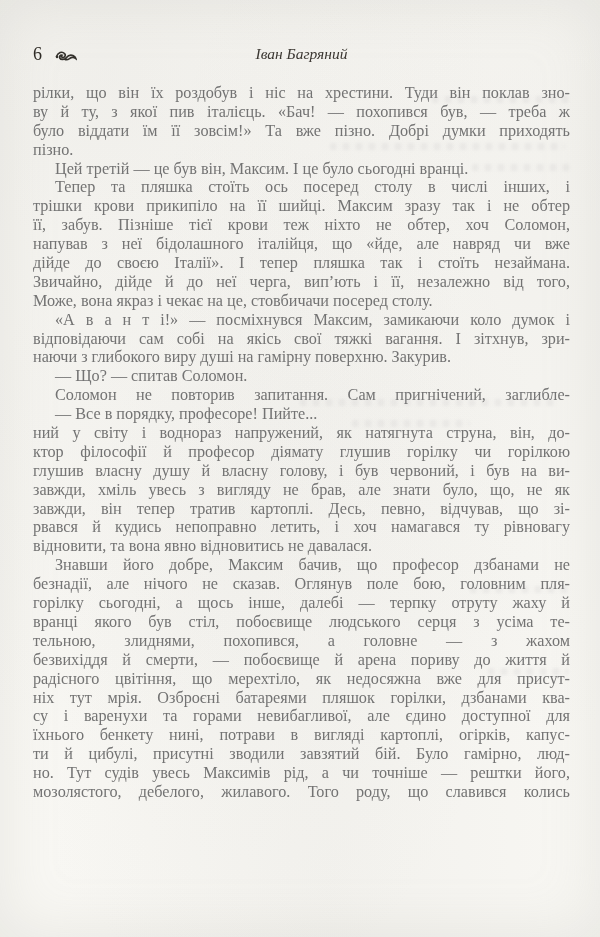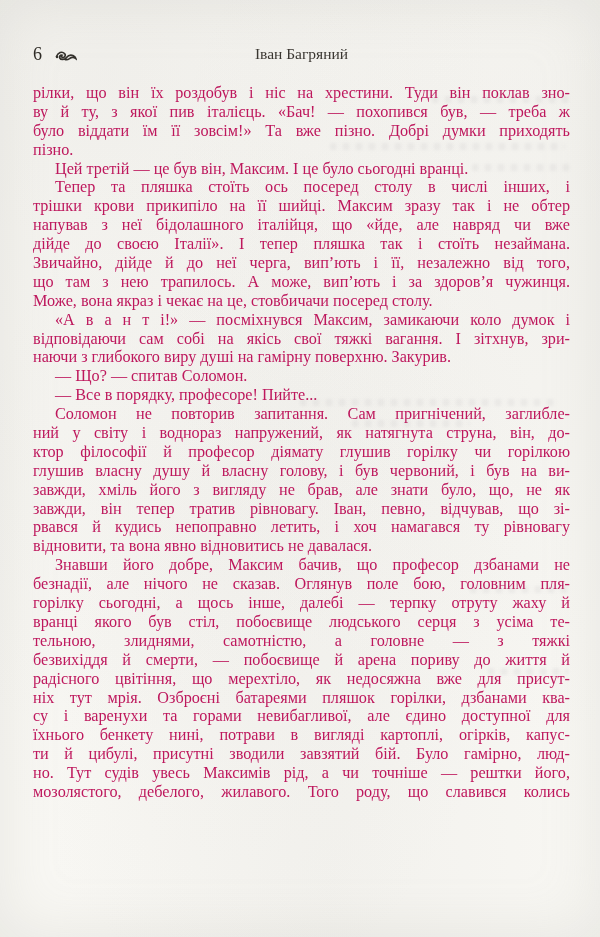--- a/index.html
+++ b/index.html
@@ -52,29 +52,30 @@
     top: 4px;
     width: 22px;
     height: 14px;
   }
   .running-title {
     position: absolute;
     left: 0;
     right: 0;
     top: 1px;
     text-align: center;
+    font-style: italic;
     font-size: 15.5px;
     color: #3a3631;
   }
   .text-block {
     position: absolute;
     top: 84px;
     left: 33px;
     width: 537px;
-    color: #be185d;
+    color: #737373;
     font-size: 16.2px;
   }
   .line {
     height: 18.9px;
     line-height: 18.9px;
     text-align: justify;
     text-align-last: justify;
     overflow: hidden;
     white-space: nowrap;
   }
@@ -118,43 +119,43 @@
   </div>
 
   <div class="text-block">
       <div class="line just">рілки, що він їх роздобув і ніс на хрестини. Туди він поклав зно-</div>
       <div class="line just">ву й ту, з якої пив італієць. «Бач! — похопився був, — треба ж</div>
       <div class="line just">було віддати їм її зовсім!» Та вже пізно. Добрі думки приходять</div>
       <div class="line end">пізно.</div>
       <div class="line end ind">Цей третій — це був він, Максим. І це було сьогодні вранці.</div>
       <div class="line just ind">Тепер та пляшка стоїть ось посеред столу в числі інших, і</div>
       <div class="line just">трішки крови прикипіло на її шийці. Максим зразу так і не обтер</div>
+      <div class="line just">її, забув. Пізніше тієї крови теж ніхто не обтер, хоч Соломон,</div>
       <div class="line just">напував з неї бідолашного італійця, що «йде, але навряд чи вже</div>
       <div class="line just">дійде до своєю Італії». І тепер пляшка так і стоїть незаймана.</div>
       <div class="line just">Звичайно, дійде й до неї черга, вип’ють і її, незалежно від того,</div>
-      <div class="line just">що там з нею трапилось. А може, вип’ють і за здоров’я чужинця.</div>
       <div class="line end">Може, вона якраз і чекає на це, стовбичачи посеред столу.</div>
       <div class="line just ind">«А в а н т і!» — посміхнувся Максим, замикаючи коло думок і</div>
       <div class="line just">відповідаючи сам собі на якісь свої тяжкі вагання. І зітхнув, зри-</div>
       <div class="line end">наючи з глибокого виру душі на гамірну поверхню. Закурив.</div>
       <div class="line end ind">— Що? — спитав Соломон.</div>
+      <div class="line just ind">Соломон не повторив запитання. Сам пригнічений, заглибле-</div>
       <div class="line end ind">— Все в порядку, професоре! Пийте...</div>
-      <div class="line just ind">Соломон не повторив запитання. Сам пригнічений, заглибле-</div>
       <div class="line just">ний у світу і воднораз напружений, як натягнута струна, він, до-</div>
       <div class="line just">ктор філософії й професор діямату глушив горілку чи горілкою</div>
       <div class="line just">глушив власну душу й власну голову, і був червоний, і був на ви-</div>
-      <div class="line just">завжди, хміль його з вигляду не брав, але знати було, що, не як</div>
-      <div class="line just">завжди, він тепер тратив рівновагу. Іван, певно, відчував, що зі-</div>
+      <div class="line just">завжди, хміль увесь з вигляду не брав, але знати було, що, не як</div>
+      <div class="line just">завжди, він тепер тратив картоплі. Десь, певно, відчував, що зі-</div>
       <div class="line just">рвався й кудись непоправно летить, і хоч намагався ту рівновагу</div>
       <div class="line end">відновити, та вона явно відновитись не давалася.</div>
       <div class="line just ind">Знавши його добре, Максим бачив, що професор дзбанами не</div>
       <div class="line just">безнадії, але нічого не сказав. Оглянув поле бою, головним пля-</div>
       <div class="line just">горілку сьогодні, а щось інше, далебі — терпку отруту жаху й</div>
       <div class="line just">вранці якого був стіл, побоєвище людського серця з усіма те-</div>
-      <div class="line just">тельною, злиднями, самотністю, а головне — з тяжкі</div>
+      <div class="line just">тельною, злиднями, похопився, а головне — з жахом</div>
       <div class="line just">безвихіддя й смерти, — побоєвище й арена пориву до життя й</div>
       <div class="line just">радісного цвітіння, що мерехтіло, як недосяжна вже для присут-</div>
       <div class="line just">ніх тут мрія. Озброєні батареями пляшок горілки, дзбанами ква-</div>
       <div class="line just">су і варенухи та горами невибагливої, але єдино доступної для</div>
       <div class="line just">їхнього бенкету нині, потрави в вигляді картоплі, огірків, капус-</div>
       <div class="line just">ти й цибулі, присутні зводили завзятий бій. Було гамірно, люд-</div>
       <div class="line just">но. Тут судів увесь Максимів рід, а чи точніше — рештки його,</div>
       <div class="line just">мозолястого, дебелого, жилавого. Того роду, що славився колись</div>
     </div>
 

